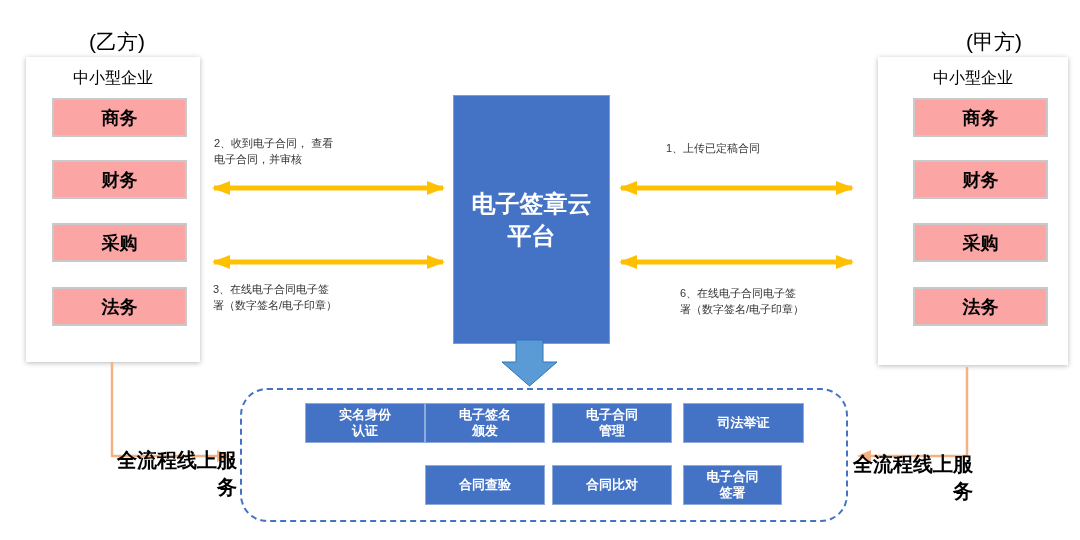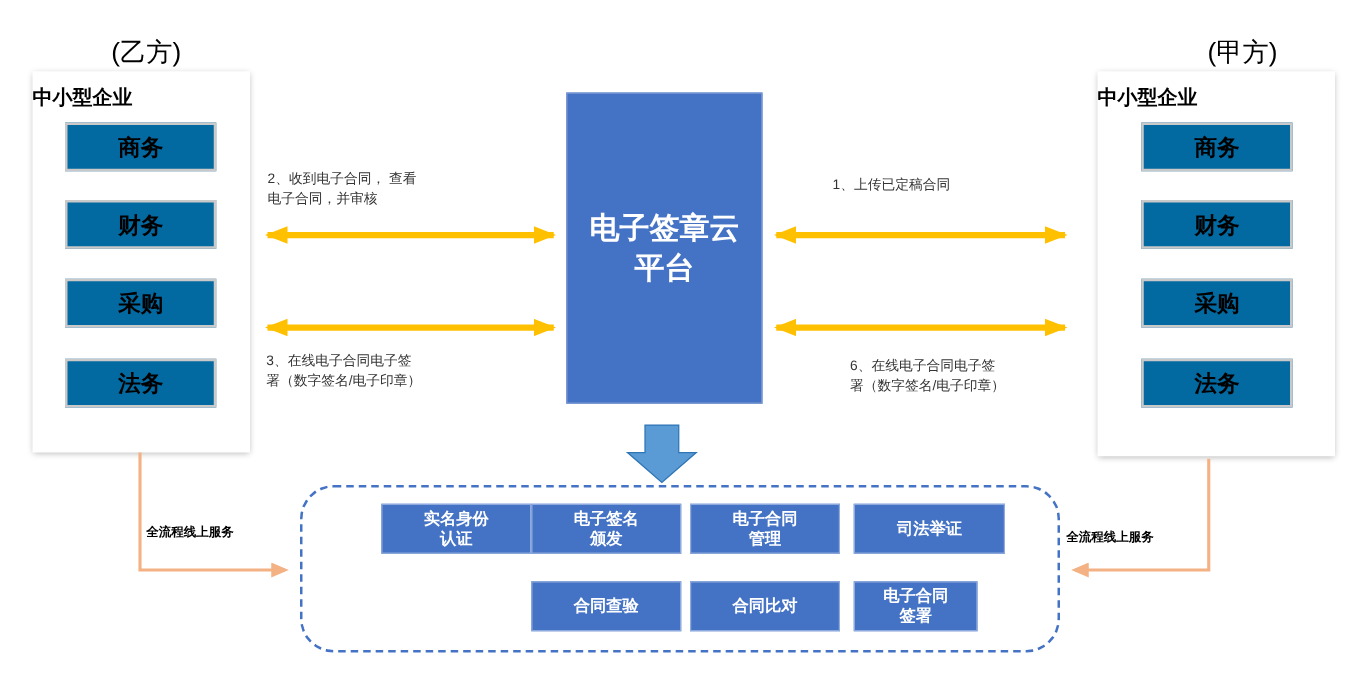--- a/index.html
+++ b/index.html
@@ -7,40 +7,40 @@
     position:relative;width:1080px;height:540px;background:#ffffff;
     font-family:"Liberation Sans",sans-serif;overflow:hidden;padding-left:47px;
   }
   .panel{
     position:absolute;background:#ffffff;
     box-shadow:0 1px 5px rgba(0,0,0,0.28);
   }
   .panel-left{left:26px;top:57px;width:174px;height:305px;}
   .panel-right{left:878px;top:57px;width:190px;height:308px;}
   .org-title{
-    position:absolute;top:11px;left:0;width:100%;text-align:left;
-    font-weight:bold;font-size:16px;color:#000;
+    position:absolute;top:11px;left:0;width:100%;text-align:center;
+    font-weight:normal;font-size:16px;color:#000;
   }
   .dept{
-    position:absolute;width:121px;height:39px;background:#0369a1;
+    position:absolute;width:135px;height:39px;background:#fca5a5;
     border:2px solid #c9c9c9;box-sizing:border-box;
     display:flex;align-items:center;justify-content:center;
     font-weight:bold;font-size:18px;color:#000;
   }
   .panel-left .dept{left:26px;}
   .panel-right .dept{left:35px;}
   .dept-0{top:41px;} .dept-1{top:103px;} .dept-2{top:166px;} .dept-3{top:230px;}
   .party-label{
     position:absolute;width:130px;text-align:center;
     font-size:21px;color:#000;font-weight:500;
   }
   .party-left{left:52px;top:28px;}
   .party-right{left:929px;top:28px;}
   .platform-box{
-    position:absolute;left:453px;top:74px;width:157px;height:249px;
+    position:absolute;left:453px;top:95px;width:157px;height:249px;
     background:#4472C4;border:1px solid #7d9bd4;box-sizing:border-box;
     display:flex;align-items:center;justify-content:center;text-align:center;
     color:#ffffff;font-weight:bold;font-size:24px;line-height:1.32;
     white-space:pre-line;
   }
   .flow-label{
     position:absolute;font-size:11px;color:#353535;line-height:1.45;
     white-space:pre-line;
   }
   .flow-1{left:666px;top:141px;}
@@ -56,22 +56,22 @@
     border:1px solid #8FAADC;box-sizing:border-box;
     display:flex;align-items:center;justify-content:center;text-align:center;
     color:#ffffff;font-weight:bold;font-size:13px;line-height:1.25;
     white-space:pre-line;
   }
   .svc-0{left:305px;top:403px;} .svc-1{left:425px;top:403px;}
   .svc-2{left:552px;top:403px;} .svc-3{left:683px;top:403px;width:121px;}
   .svc-4{left:305px;top:465px;} .svc-5{left:425px;top:465px;}
   .svc-6{left:552px;top:465px;} .svc-7{left:683px;top:465px;width:99px;}
   .service-flow-label{
-    position:absolute;width:120px;text-align:left;
-    font-weight:bold;font-size:10px;color:#000;
+    position:absolute;width:120px;text-align:right;
+    font-weight:bold;font-size:20px;color:#000;margin-top:28px;
   }
   .sfl-left{left:117px;top:419px;}
   .sfl-right{left:853px;top:423px;}
   .connector-layer{position:absolute;left:0;top:0;pointer-events:none;}
 </style>
 </head>
 <body>
 
 <div class="canvas">
 

